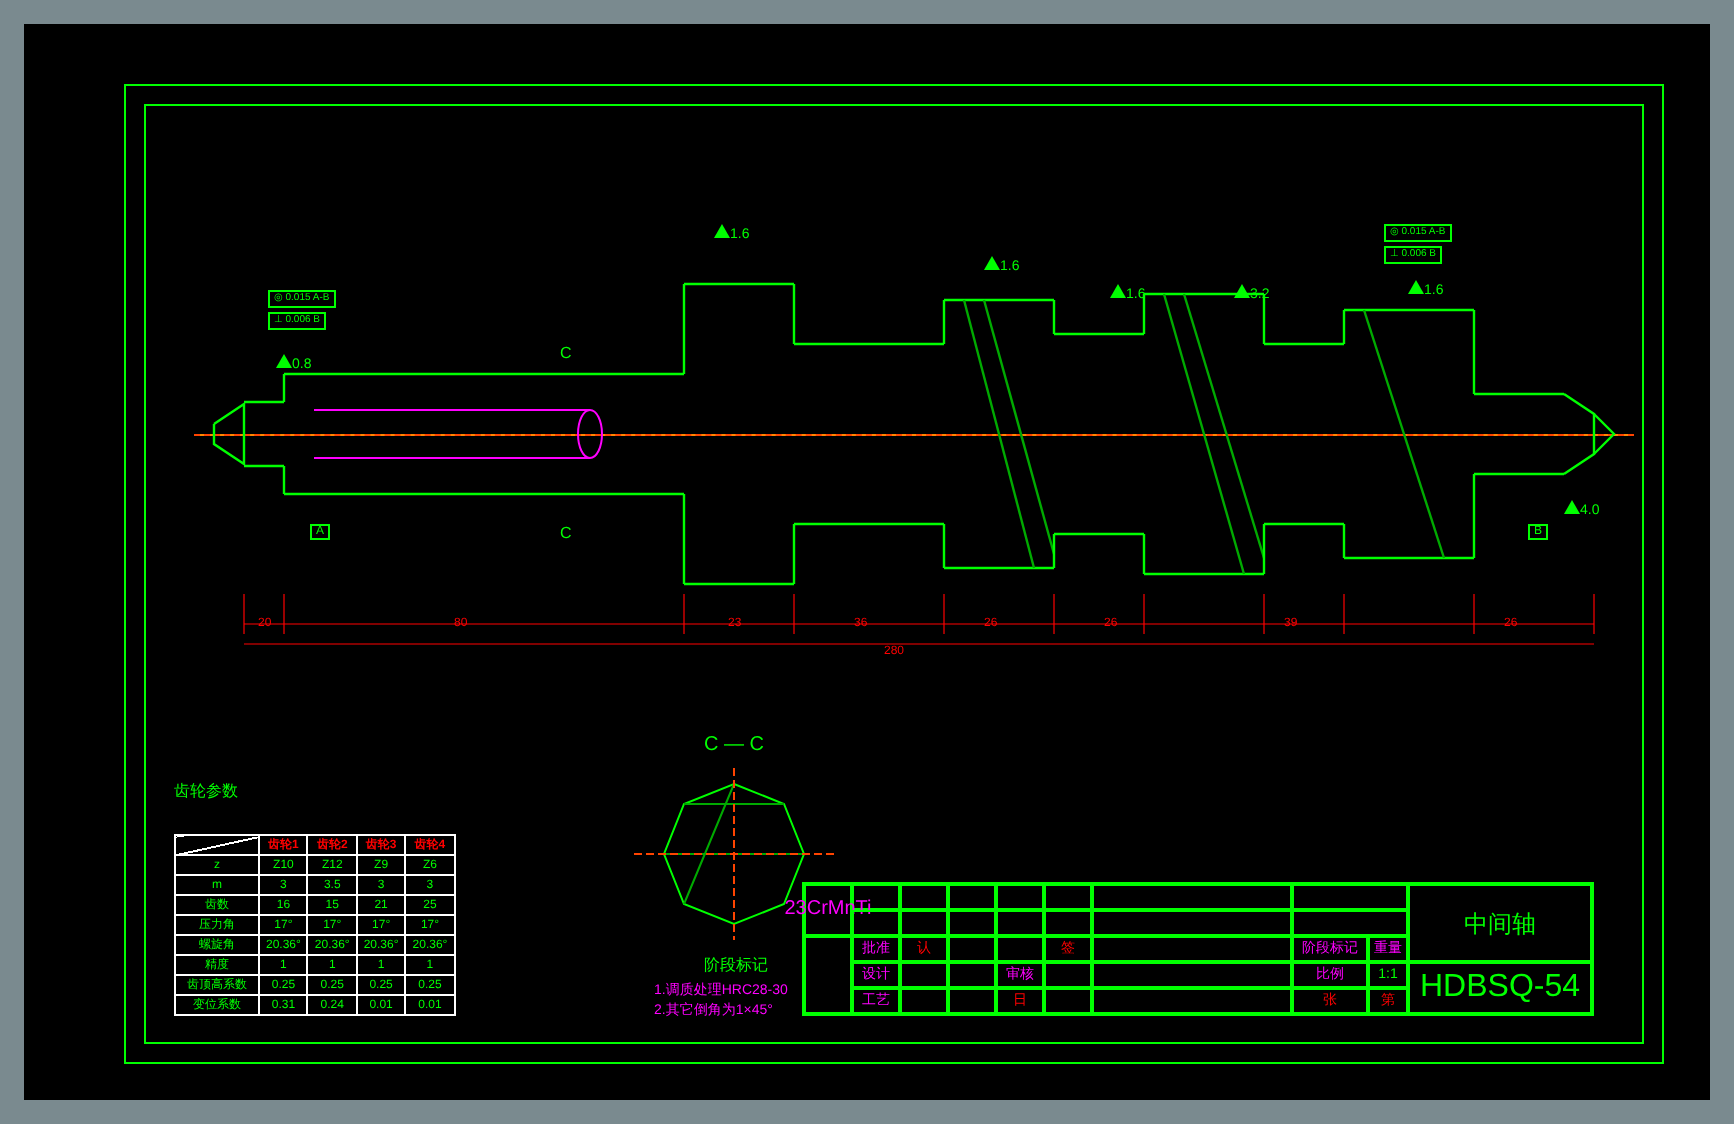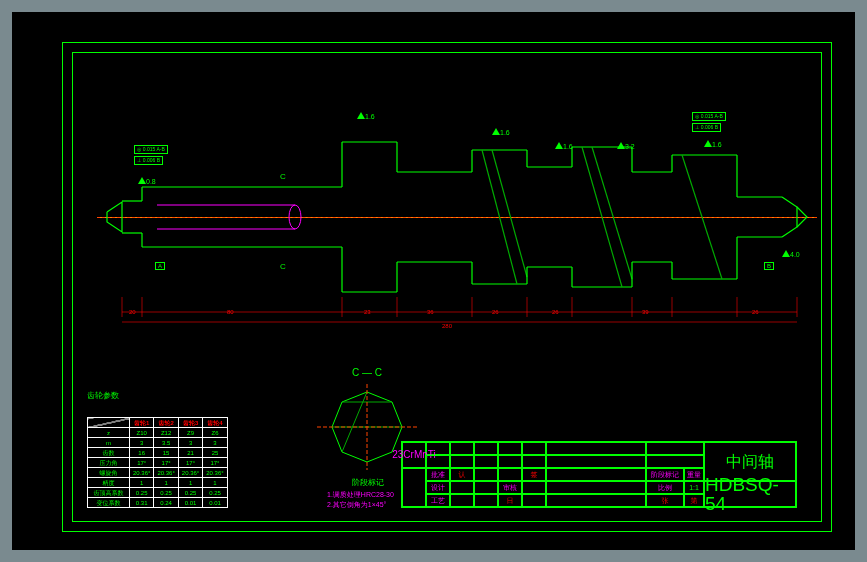--- a/index.html
+++ b/index.html
@@ -236,21 +236,21 @@
   <div class="title-block" style="grid-template-columns: 24px 24px 24px 24px 24px 24px 100px 38px 20px 92px; grid-template-rows: 13px 13px 13px 13px 13px;">
 
     <div class="tb-cell"></div>
       <div class="tb-cell"></div>
       <div class="tb-cell"></div>
       <div class="tb-cell"></div>
       <div class="tb-cell"></div>
       <div class="tb-cell"></div>
     <div class="tb-cell" style="grid-row:1/3; color:#ff00ff; font-size:10px;">23CrMnTi</div>
     <div class="tb-cell" style="grid-column:8/10;"></div>
-    <div class="tb-cell" style="grid-row:1/4; grid-column:10; font-size:16px;">中间轴</div>
+    <div class="tb-cell" style="grid-row:1/4; grid-column:10; font-size:12px;">中间轴</div>
 
     <div class="tb-cell"></div>
       <div class="tb-cell"></div>
       <div class="tb-cell"></div>
       <div class="tb-cell"></div>
       <div class="tb-cell"></div>
       <div class="tb-cell"></div>
     <div class="tb-cell" style="grid-column:8/10;"></div>
 
     <div class="tb-cell" style="color:#ff00ff;">批准</div>
@@ -264,21 +264,21 @@
     <div class="tb-cell" style="color:#ff00ff;">重量</div>
 
     <div class="tb-cell" style="color:#ff00ff;">设计</div>
       <div class="tb-cell"></div>
       <div class="tb-cell"></div>
       <div class="tb-cell" style="color:#ff00ff;">审核</div>
       <div class="tb-cell"></div>
       <div class="tb-cell"></div>
     <div class="tb-cell" style="color:#ff00ff;">比例</div>
     <div class="tb-cell">1:1</div>
-    <div class="tb-cell" style="grid-row:4/6; grid-column:10; color:#00ff00; font-size:19px;">HDBSQ-54</div>
+    <div class="tb-cell" style="grid-row:4/6; grid-column:10; color:#00ff00; font-size:16px;">HDBSQ-54</div>
 
     <div class="tb-cell" style="color:#ff00ff;">工艺</div>
       <div class="tb-cell"></div>
       <div class="tb-cell"></div>
       <div class="tb-cell" style="color:#ff0000;">日</div>
       <div class="tb-cell"></div>
       <div class="tb-cell"></div>
     <div class="tb-cell" style="grid-column:8/9; color:#ff0000;">张</div>
     <div class="tb-cell" style="color:#ff0000;">第</div>
   </div>

